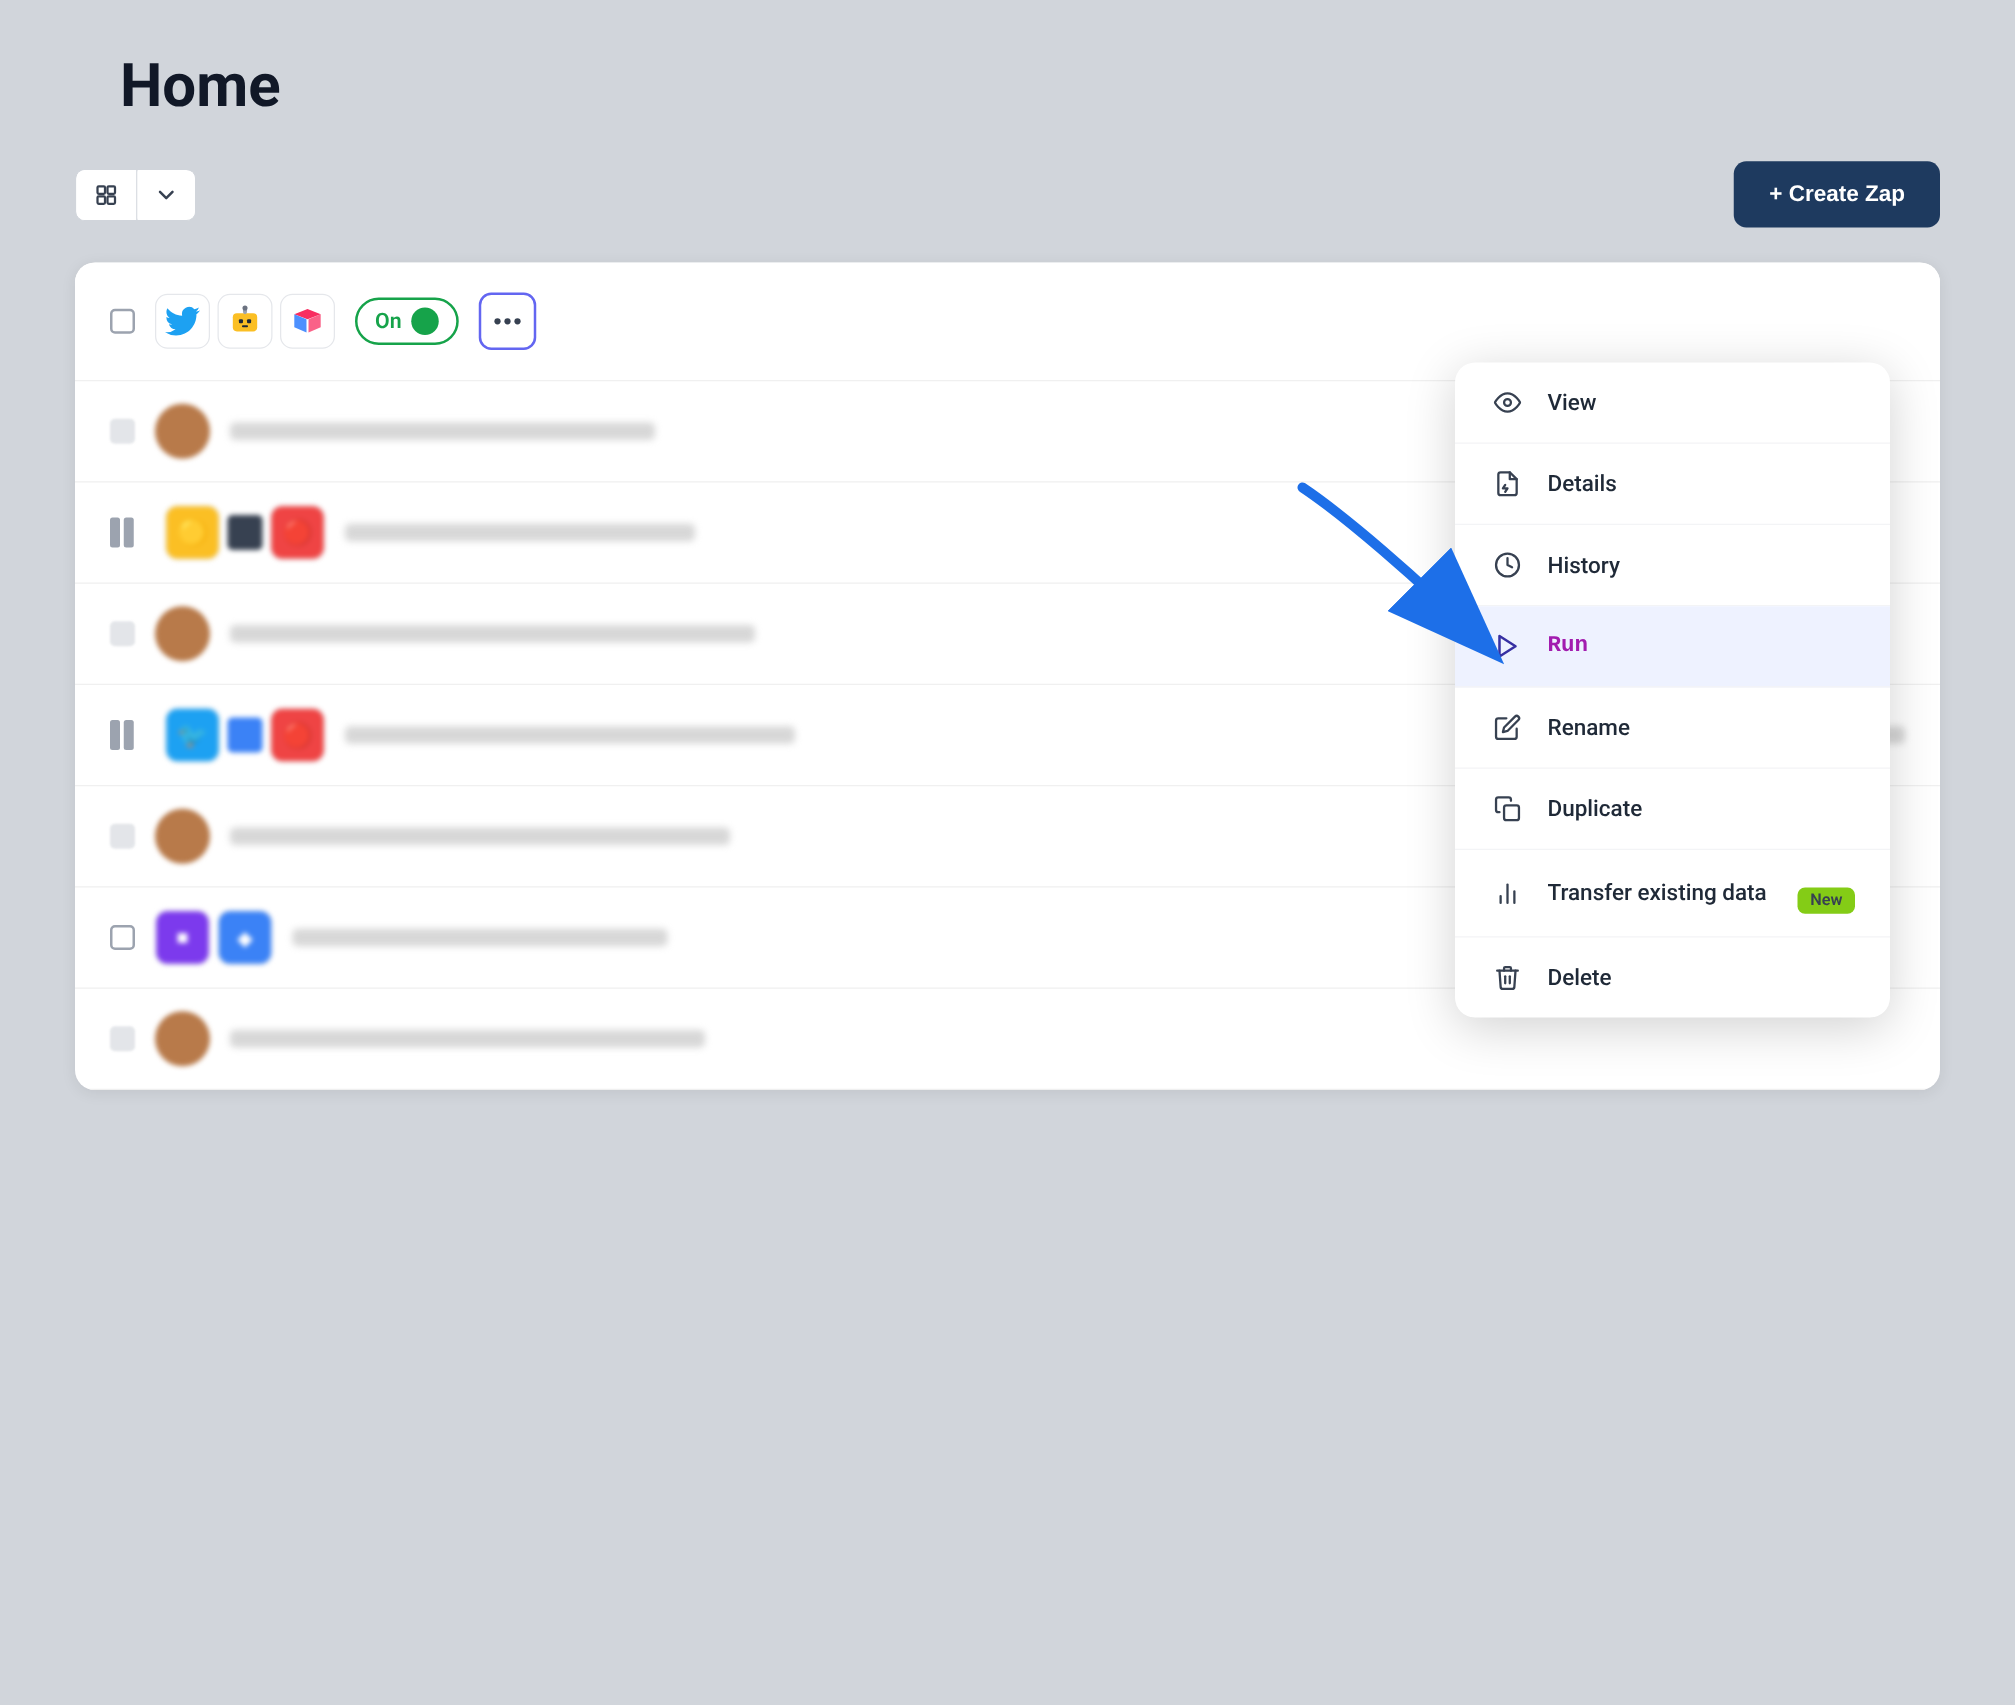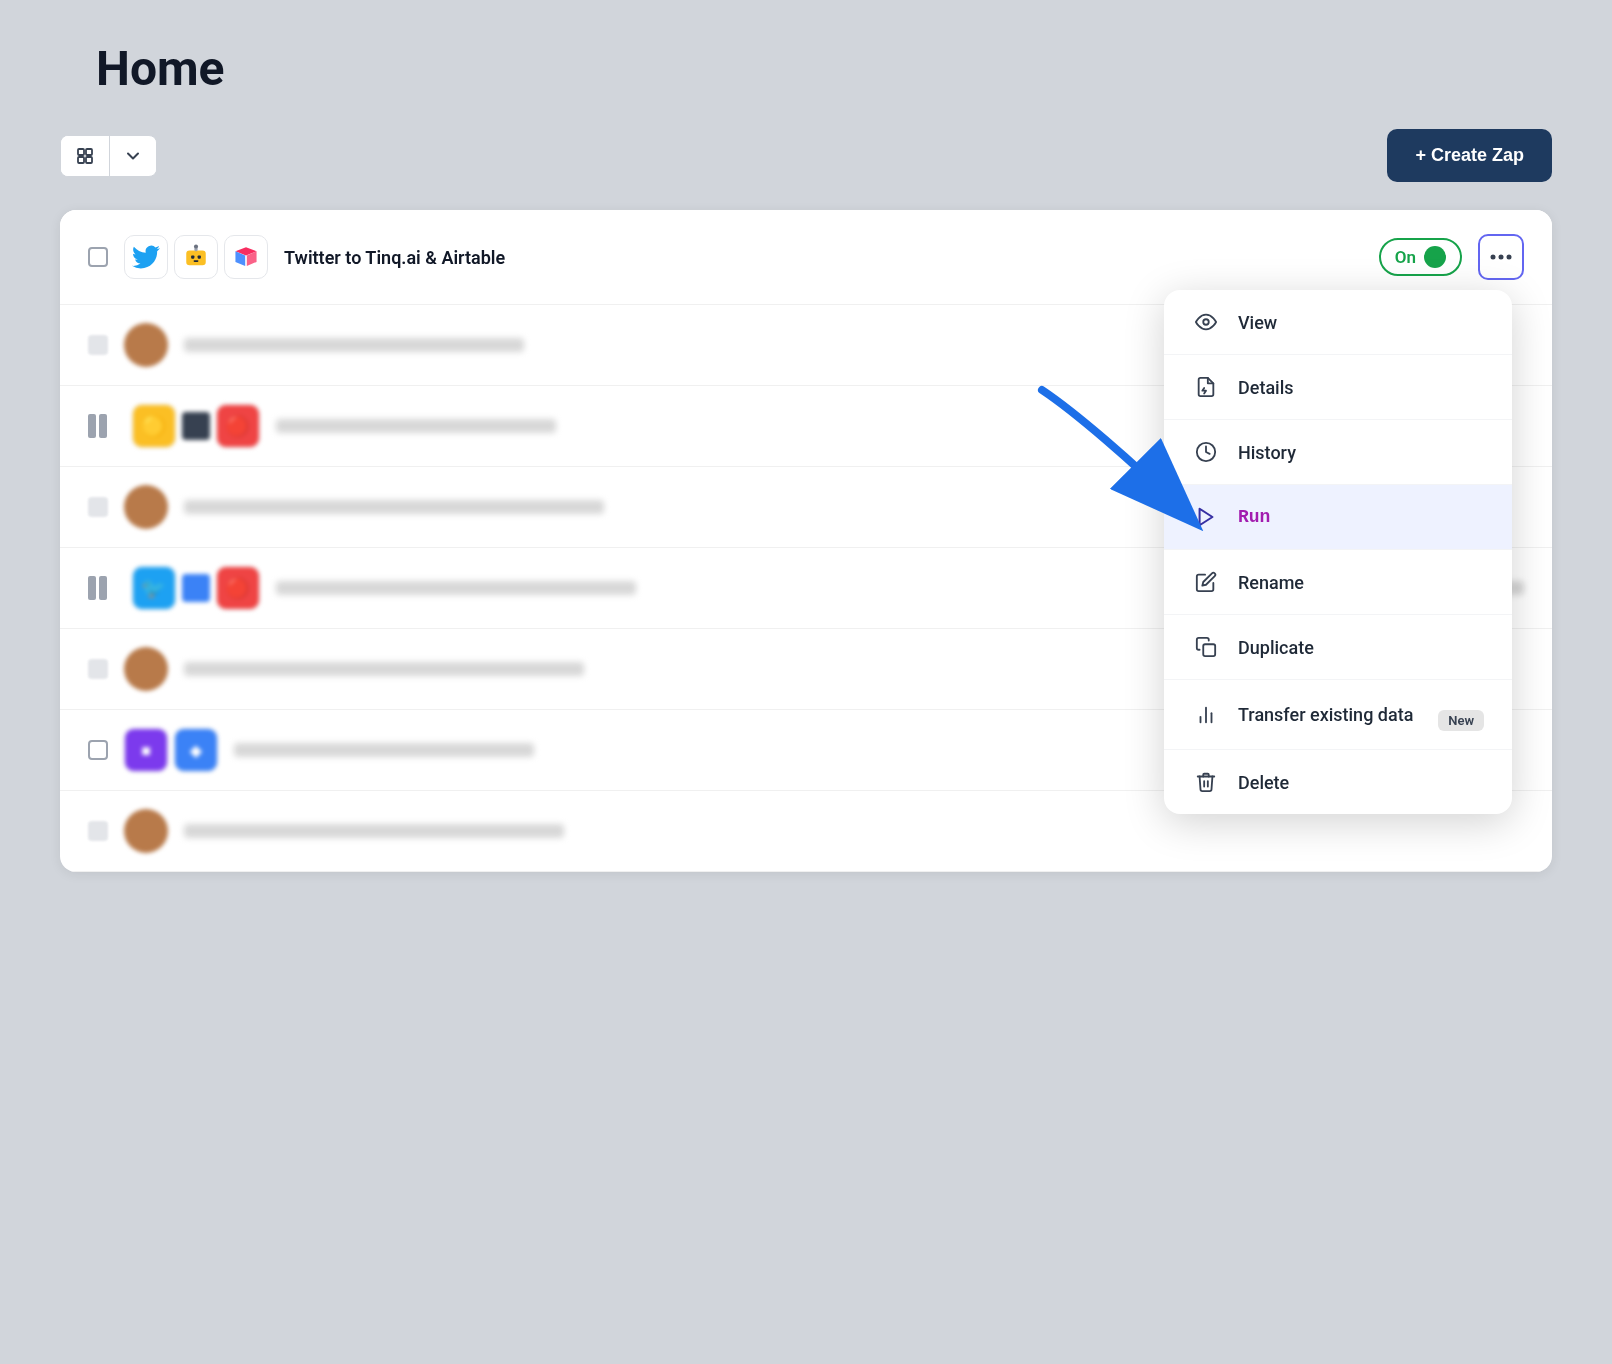--- a/index.html
+++ b/index.html
@@ -246,21 +246,21 @@
       height: 28px;
       display: flex;
       align-items: center;
       justify-content: center;
       flex-shrink: 0;
       color: #374151;
     }
 
     .new-badge {
       margin-left: auto;
-      background: #e5e5e5;
+      background: #84cc16;
       color: #374151;
       font-size: 13px;
       font-weight: 600;
       padding: 3px 10px;
       border-radius: 6px;
       margin-top: 12px;
     }
 
     
     .arrow-overlay {
@@ -341,21 +341,20 @@
         </div>
 
         <div class="app-icon">
           <svg width="26" height="26" viewBox="0 0 32 32">
             <polygon points="16,4 29,9 16,14 3,9" fill="#f82d60"></polygon>
             <polygon points="3,9 3,22 15,27 15,14" fill="#4d90fe"></polygon>
             <polygon points="17,14 17,27 29,22 29,9" fill="#f82d60" opacity="0.75"></polygon>
           </svg>
         </div>
       </div>
-      <span class="zap-name">Twitter to Tinq.ai &amp; Airtable</span>
 
       <div class="on-toggle">
         <span>On</span>
         <div class="toggle-dot"></div>
       </div>
 
       <button class="more-btn">
         <svg width="22" height="6" viewBox="0 0 22 6" fill="#374151">
           <circle cx="3" cy="3" r="2.5"></circle>
           <circle cx="11" cy="3" r="2.5"></circle>

